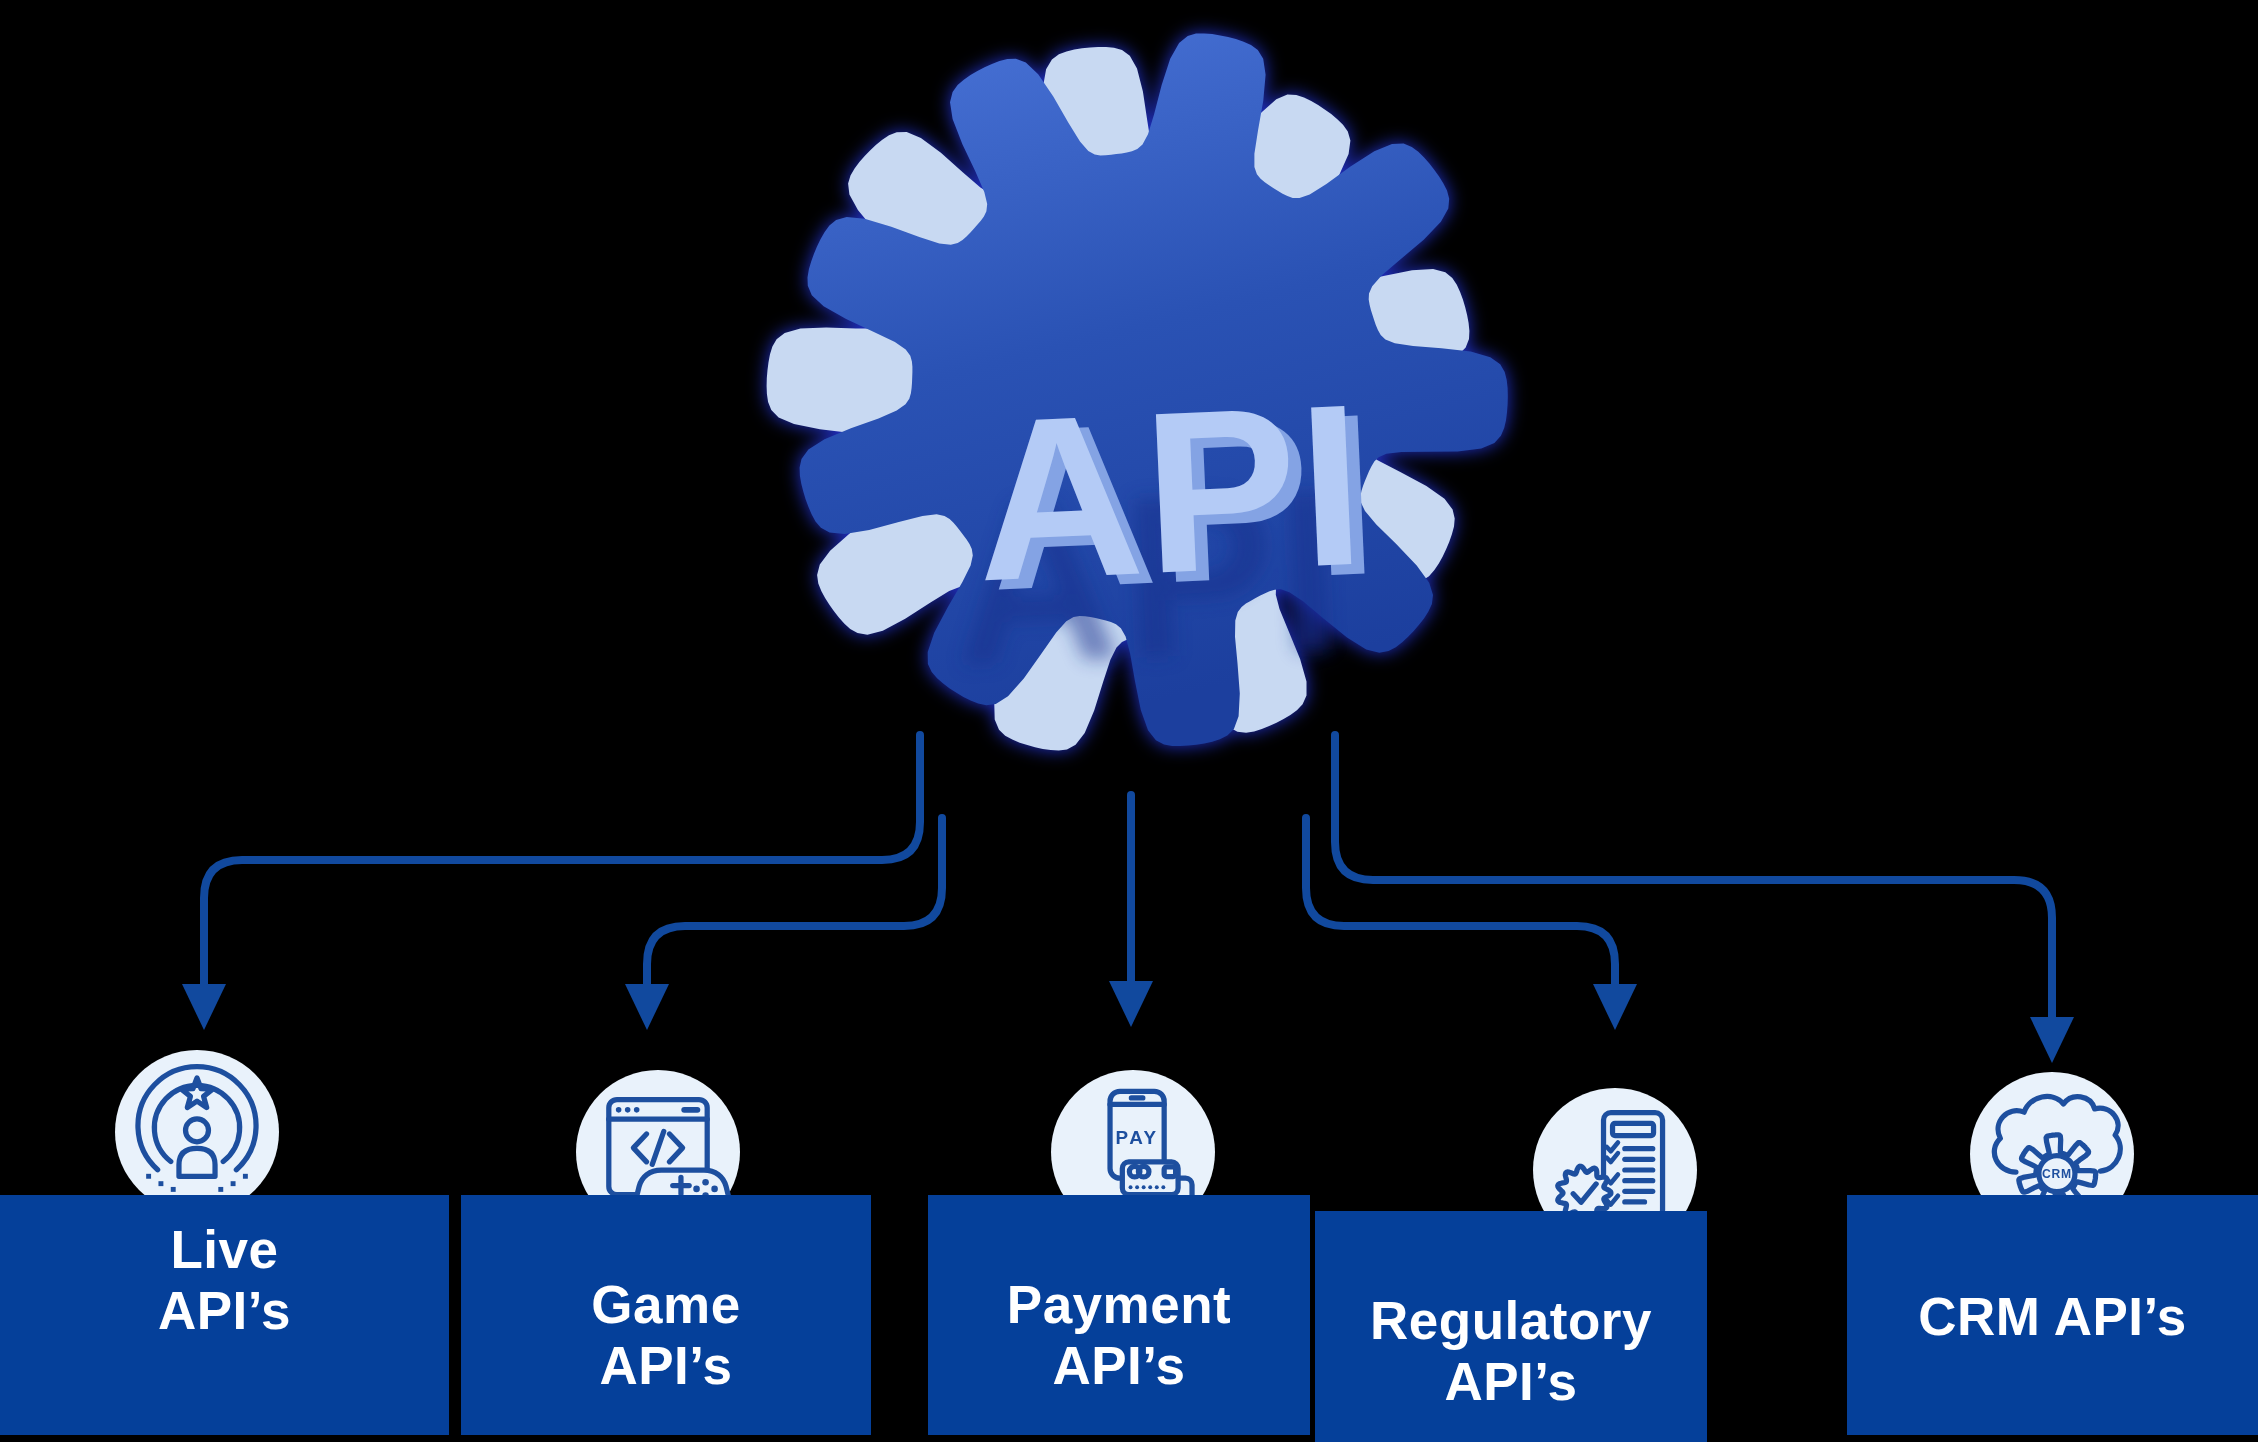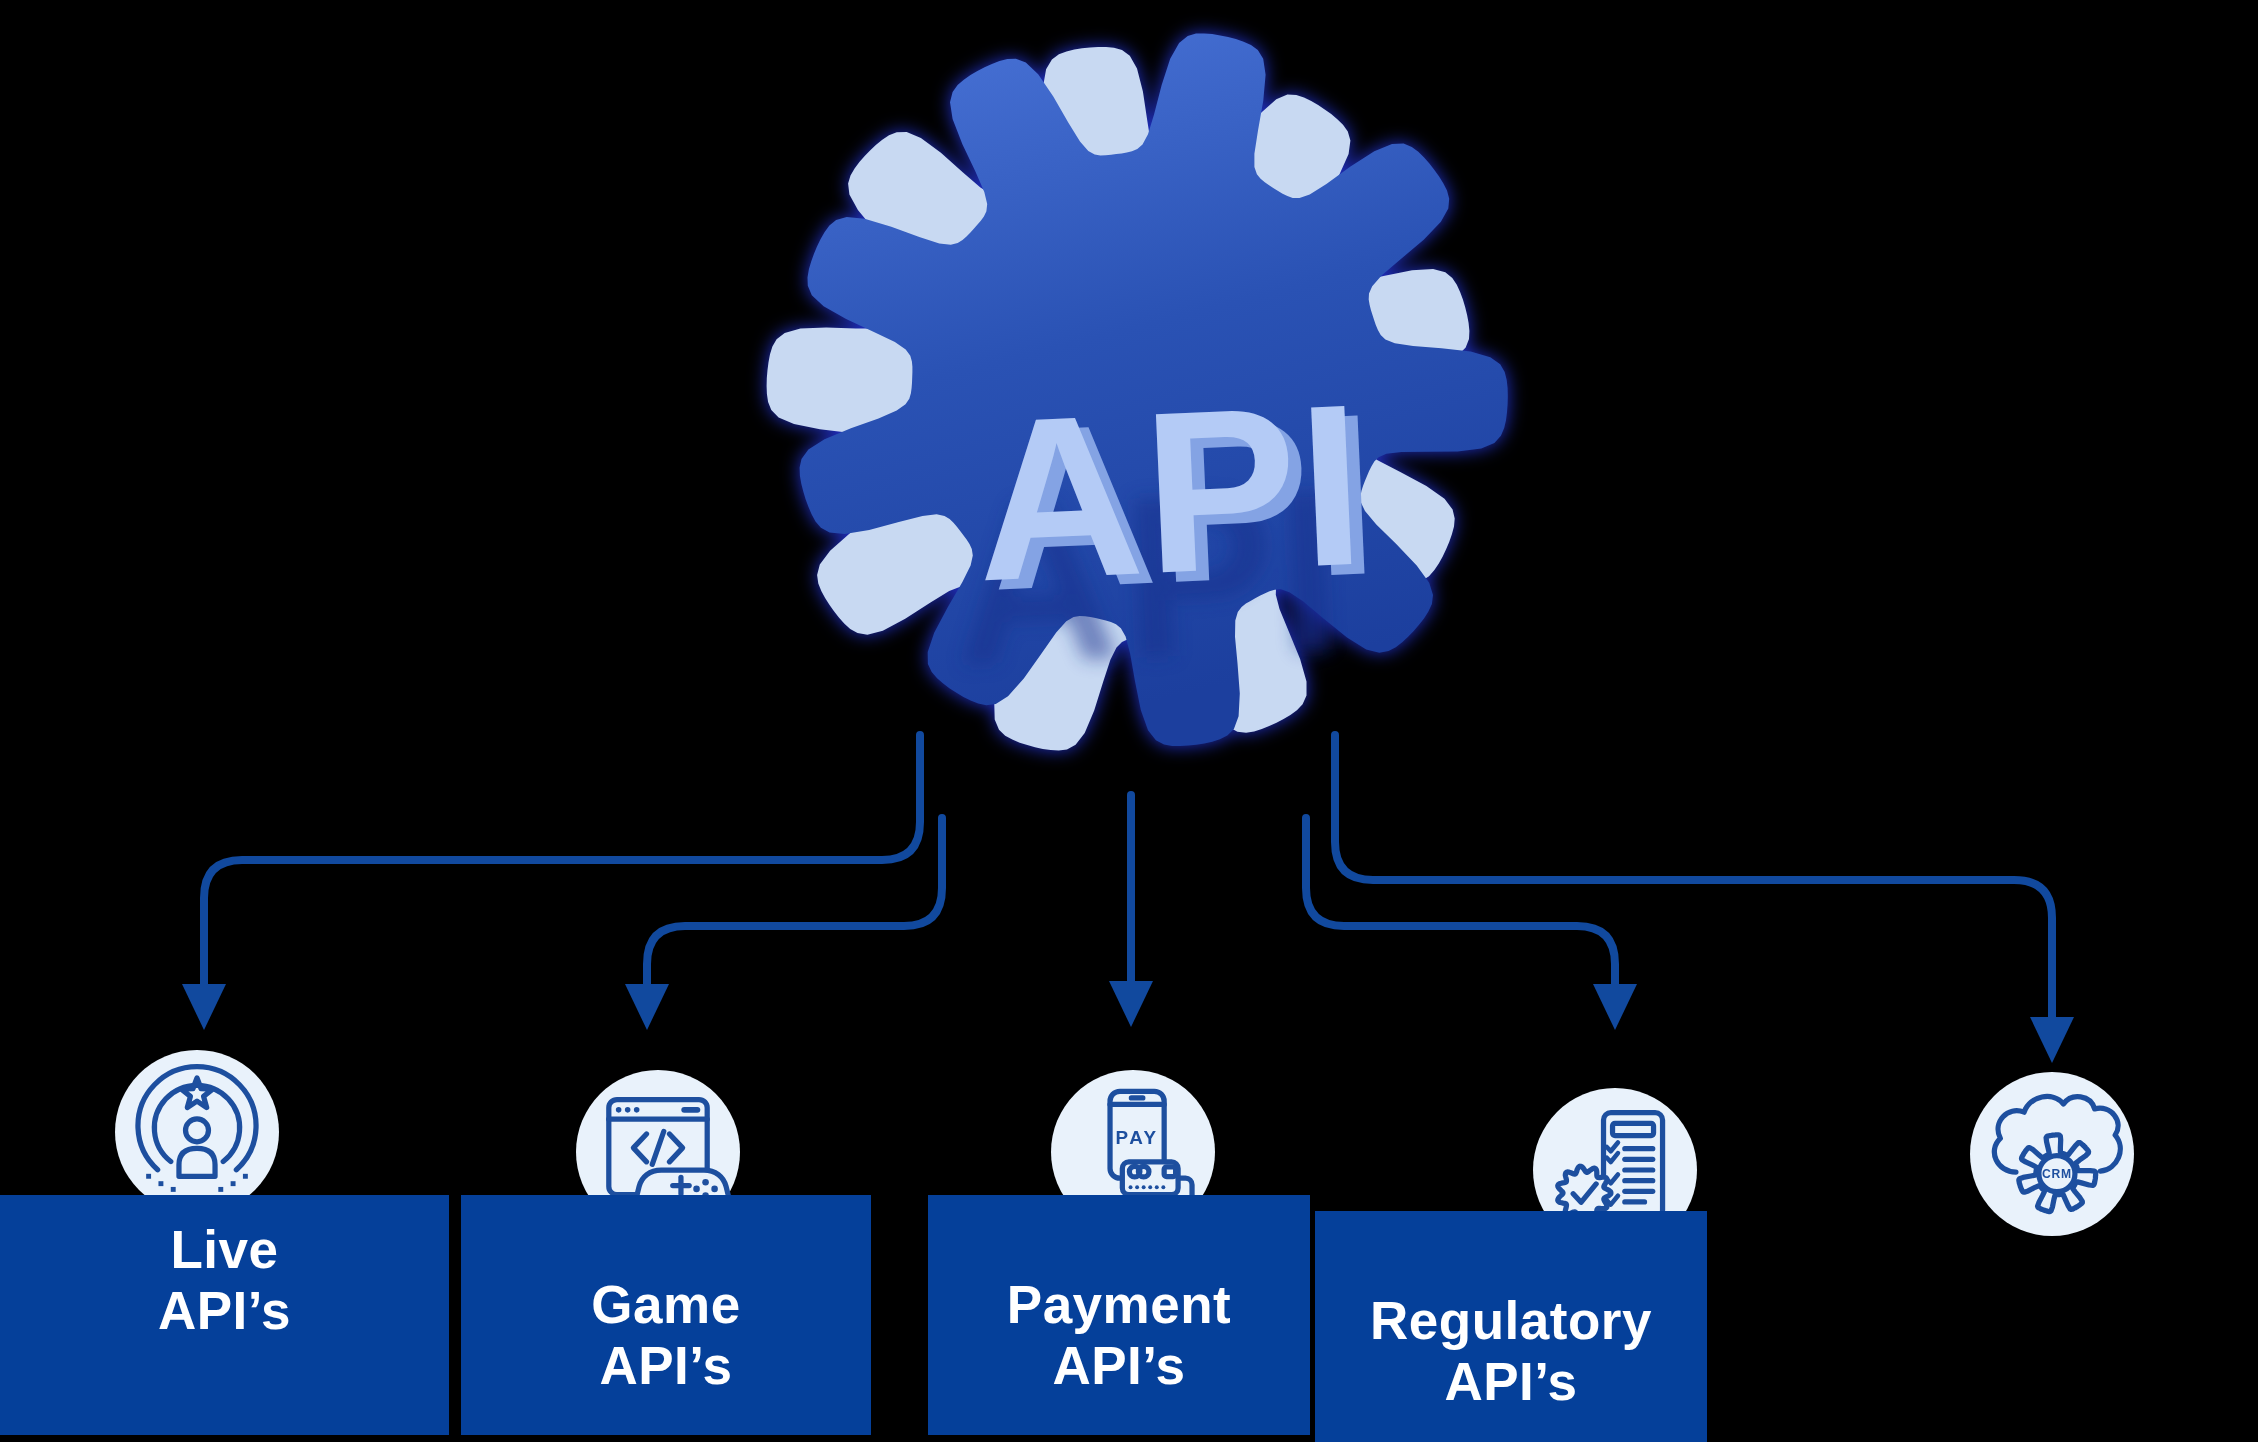--- a/index.html
+++ b/index.html
@@ -215,14 +215,17 @@
   <div class="node-circle c5">
     <svg viewBox="0 0 100 100">
       <path class="ic" d="M28,61 C16.5,61 10.5,48 18.5,40.5 C13.5,30.5 23,20.5 33,24.5
         C36.5,14.5 50.5,11.5 57,19.5 C62,12.5 73.5,14 76,22.5 C86,20 94,30 88.5,38.5
         C95.5,46.5 90,59.5 79.5,60.5"></path>
       <path class="icbg" d="M76.6,62.0L76.6,62.5L76.6,63.1L76.5,63.6L76.5,64.1L76.5,64.6L76.4,65.2L76.3,65.7L76.2,66.2L76.1,66.7L76.0,67.3L75.9,67.8L75.7,68.3L75.5,68.8L74.9,69.1L72.6,68.9L68.0,67.6L65.5,67.0L64.9,67.1L64.7,67.3L64.5,67.6L64.4,67.8L64.3,68.1L64.1,68.3L64.0,68.6L63.8,68.8L63.7,69.1L63.5,69.3L63.4,69.5L63.2,69.8L63.0,70.0L62.8,70.2L62.7,70.4L62.5,70.7L62.7,71.2L64.1,73.1L67.1,76.7L68.5,78.9L68.5,79.7L68.1,80.1L67.7,80.4L67.3,80.8L66.9,81.1L66.4,81.4L66.0,81.7L65.6,82.0L65.1,82.3L64.6,82.5L64.2,82.8L63.7,83.0L63.2,83.3L62.8,83.5L62.3,83.7L61.7,83.8L61.1,83.6L59.9,81.6L57.9,77.2L56.9,74.9L56.4,74.5L56.1,74.4L55.8,74.5L55.6,74.5L55.3,74.6L55.0,74.6L54.7,74.7L54.4,74.7L54.1,74.7L53.9,74.8L53.6,74.8L53.3,74.8L53.0,74.8L52.7,74.8L52.4,74.8L52.1,74.9L51.8,75.3L51.2,77.6L50.3,82.2L49.4,84.7L48.8,85.1L48.3,85.1L47.7,85.0L47.2,84.9L46.7,84.7L46.2,84.6L45.7,84.4L45.2,84.3L44.7,84.1L44.2,83.9L43.7,83.7L43.2,83.5L42.8,83.3L42.3,83.0L41.8,82.8L41.4,82.4L41.2,81.8L42.0,79.6L44.2,75.4L45.3,73.1L45.4,72.4L45.2,72.2L45.0,72.0L44.8,71.8L44.6,71.6L44.4,71.4L44.2,71.3L43.9,71.1L43.7,70.8L43.6,70.6L43.4,70.4L43.2,70.2L43.0,70.0L42.8,69.8L42.6,69.5L42.4,69.3L41.8,69.4L39.7,70.3L35.5,72.5L33.1,73.3L32.3,73.1L32.0,72.7L31.7,72.2L31.5,71.8L31.3,71.3L31.1,70.8L30.9,70.3L30.7,69.8L30.6,69.3L30.4,68.8L30.3,68.3L30.1,67.8L30.0,67.3L29.9,66.7L29.8,66.2L29.8,65.7L30.2,65.1L32.4,64.3L37.1,63.4L39.6,62.9L40.1,62.6L40.2,62.3L40.2,62.0L40.2,61.7L40.2,61.4L40.2,61.1L40.3,60.9L40.3,60.6L40.3,60.3L40.4,60.0L40.4,59.7L40.5,59.4L40.5,59.2L40.6,58.9L40.6,58.6L40.6,58.3L40.3,57.9L38.2,56.8L33.9,54.8L31.7,53.5L31.4,52.8L31.5,52.2L31.7,51.8L32.0,51.3L32.2,50.8L32.5,50.4L32.7,49.9L33.0,49.4L33.3,49.0L33.6,48.6L33.9,48.1L34.2,47.7L34.5,47.3L34.9,46.9L35.2,46.5L35.7,46.1L36.4,46.1L38.3,47.3L41.9,50.4L43.9,52.1L44.5,52.3L44.8,52.2L45.0,52.0L45.2,51.8L45.5,51.6L45.7,51.5L45.9,51.3L46.2,51.2L46.4,51.0L46.7,50.9L46.9,50.7L47.2,50.6L47.4,50.5L47.7,50.3L48.0,50.2L48.2,50.0L48.3,49.5L47.8,47.2L46.7,42.6L46.4,40.0L46.8,39.4L47.2,39.1L47.7,39.0L48.3,38.9L48.8,38.8L49.3,38.7L49.8,38.6L50.4,38.5L50.9,38.5L51.4,38.5L51.9,38.4L52.5,38.4L53.0,38.4L53.5,38.4L54.1,38.4L54.6,38.6L55.1,39.1L55.3,41.4L55.1,46.1L55.1,48.7L55.3,49.3L55.6,49.4L55.8,49.5L56.1,49.6L56.4,49.7L56.7,49.7L57.0,49.8L57.2,49.9L57.5,50.0L57.8,50.1L58.0,50.2L58.3,50.3L58.6,50.5L58.8,50.6L59.1,50.7L59.4,50.8L59.9,50.5L61.3,48.7L64.2,45.0L66.1,43.1L66.8,43.0L67.3,43.2L67.7,43.6L68.1,43.9L68.5,44.2L68.9,44.6L69.3,44.9L69.7,45.3L70.1,45.7L70.4,46.1L70.8,46.5L71.1,46.9L71.5,47.3L71.8,47.7L72.1,48.1L72.3,48.6L72.2,49.3L70.6,51.0L66.7,53.8L64.7,55.4L64.4,55.9L64.4,56.2L64.5,56.4L64.7,56.7L64.8,57.0L64.9,57.2L65.0,57.5L65.1,57.8L65.2,58.0L65.3,58.3L65.3,58.6L65.4,58.9L65.5,59.2L65.5,59.4L65.6,59.7L65.7,60.0L66.3,60.2L68.6,60.2L73.3,60.2L75.9,60.5L76.5,60.9L76.6,61.5L76.6,62.0Z"></path>
       <circle class="ic" cx="53" cy="62" r="11" stroke-width="2.8"></circle>
       <text class="icon-text" x="53" y="64.8" font-size="7.4" letter-spacing="0.4">CRM</text>
     </svg>
   </div>
+  <div class="node-box lines-1 b5">
+    <span>CRM API’s</span>
+  </div>
 
 </div>
 
 </body></html>

